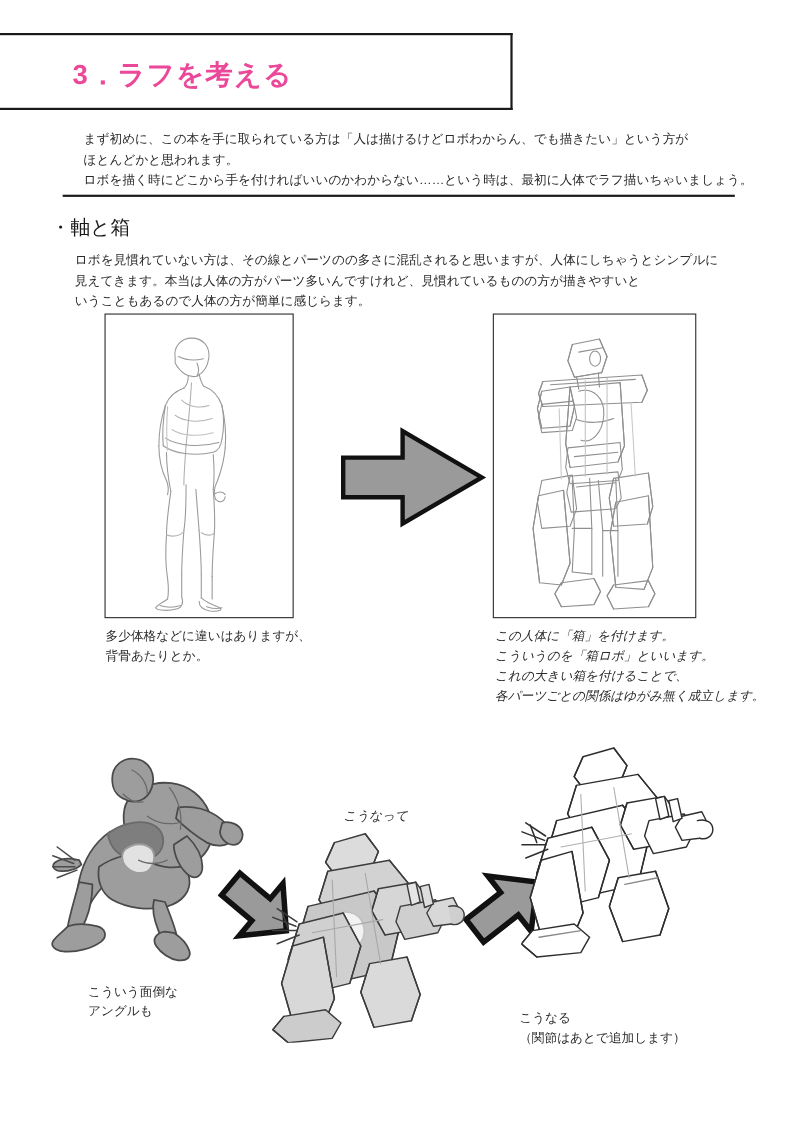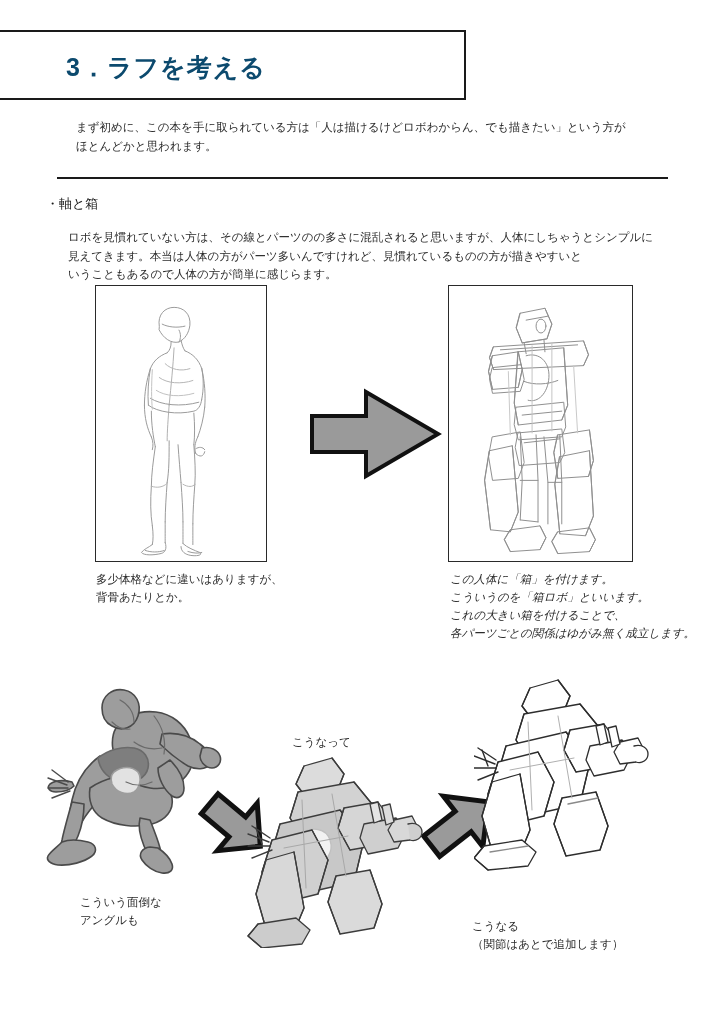--- a/index.html
+++ b/index.html
@@ -28,21 +28,21 @@
     box-sizing: border-box;
     background: #ffffff;
   }
   .header-title {
     position: absolute;
     left: 66px;
     top: 51px;
     font-size: 25px;
     font-weight: bold;
     letter-spacing: 1px;
-    color: #0c4a6e;
+    color: #ec4899;
     white-space: nowrap;
   }
 
   
   .intro {
     position: absolute;
     left: 76px;
     top: 118px;
     width: 600px;
     font-size: 11.5px;
@@ -59,21 +59,21 @@
     width: 611px;
     height: 0;
     border-top: 2px solid #1a1a1a;
   }
 
   
   .section-heading {
     position: absolute;
     left: 46px;
     top: 195px;
-    font-size: 13px;
+    font-size: 18px;
     font-weight: 500;
     color: #1a1a1a;
     white-space: nowrap;
   }
 
   
   .section-body {
     position: absolute;
     left: 68px;
     top: 228px;
@@ -101,21 +101,21 @@
   .caption {
     position: absolute;
     font-size: 11.5px;
     line-height: 1.58;
     color: #2b2b2b;
   }
   .caption div { white-space: nowrap; }
   #caption-human { left: 96px; top: 570px; }
   #caption-robot { left: 450px; top: 570px; font-style: italic; }
   #caption-bottom-left { left: 80px; top: 893px; }
-  #caption-bottom-mid { left: 292px; top: 733px; }
+  #caption-bottom-mid { left: 312px; top: 733px; font-style: italic; }
   #caption-bottom-right { left: 472px; top: 917px; }
 
   
   .arrow { position: absolute; }
   #arrow-main { left: 308px; top: 388px; width: 134px; height: 92px; }
   #arrow-low-left { left: 198px; top: 788px; width: 74px; height: 74px; }
   #arrow-low-right { left: 418px; top: 786px; width: 84px; height: 76px; }
 
   
   .bottom-art { position: absolute; }
@@ -126,20 +126,21 @@
 </style>
 </head>
 <body>
 
 <div class="header-box"></div>
 <div class="header-title">3．ラフを考える</div>
 
 <div class="intro">
   <div>まず初めに、この本を手に取られている方は「人は描けるけどロボわからん、でも描きたい」という方が</div>
   <div>ほとんどかと思われます。</div>
+  <div>ロボを描く時にどこから手を付ければいいのかわからない……という時は、最初に人体でラフ描いちゃいましょう。</div>
 </div>
 
 <div class="hrule"></div>
 
 <div class="section-heading">・軸と箱</div>
 <div class="section-body">
   <div>ロボを見慣れていない方は、その線とパーツのの多さに混乱されると思いますが、人体にしちゃうとシンプルに</div>
   <div>見えてきます。本当は人体の方がパーツ多いんですけれど、見慣れているものの方が描きやすいと</div>
   <div>いうこともあるので人体の方が簡単に感じらます。</div>
 </div>

